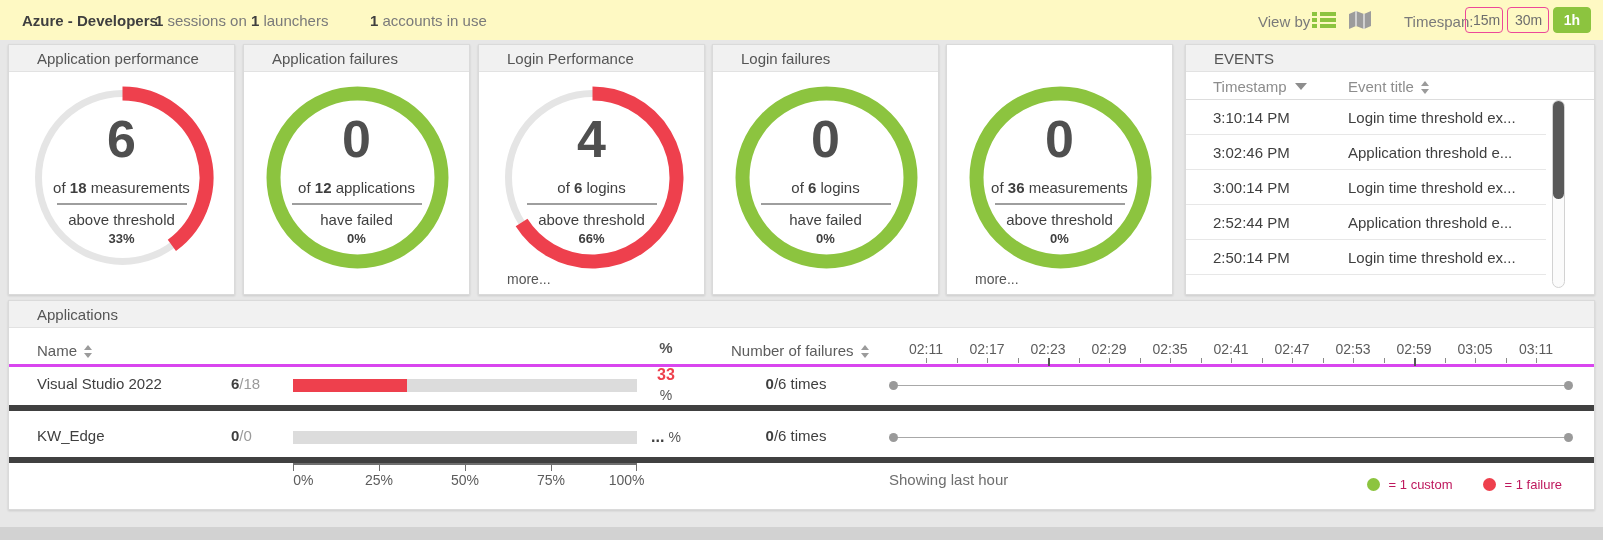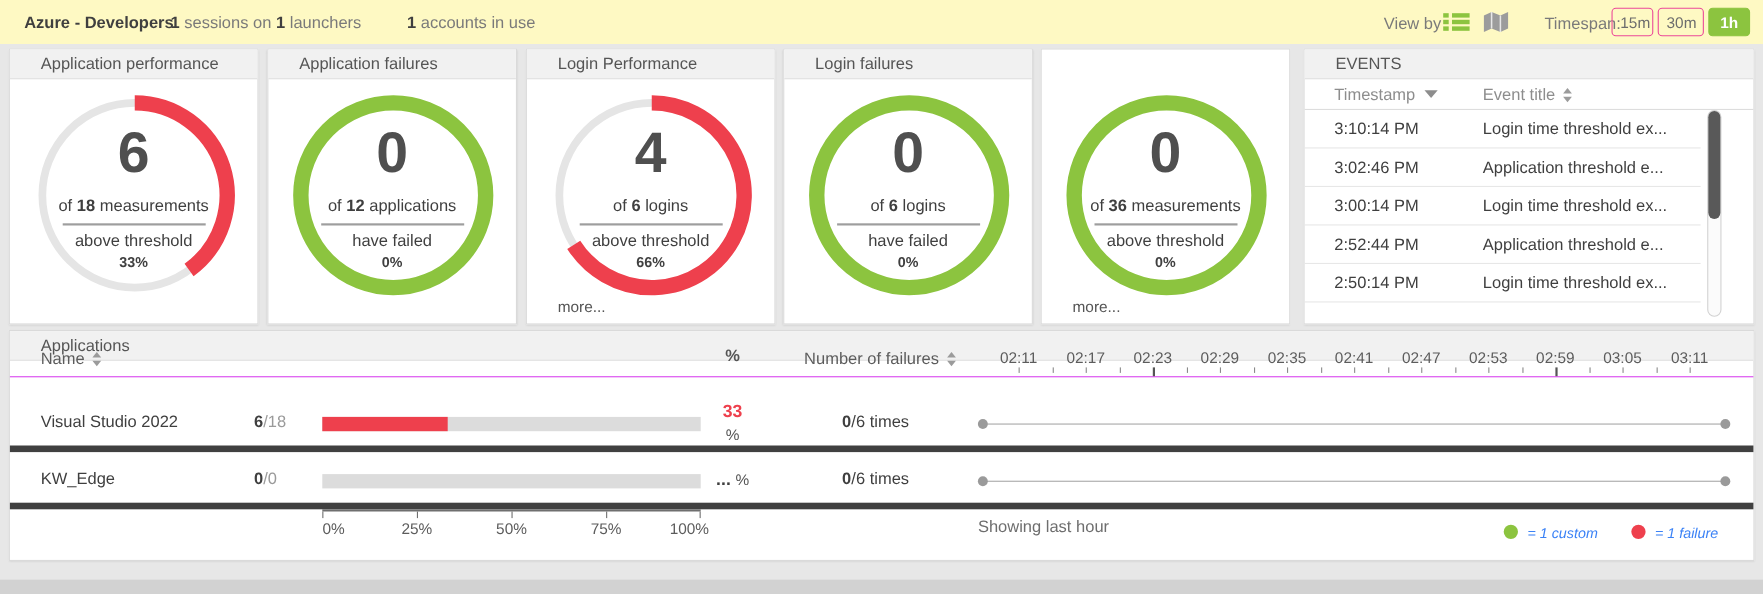--- a/index.html
+++ b/index.html
@@ -63,21 +63,21 @@
   
   .s-ud { position:relative; display:inline-block; width:9px; height:13px; margin-left:7px; vertical-align:-2px; }
   .s-ud::before { content:""; position:absolute; top:0; left:0;
     border-left:4.5px solid transparent; border-right:4.5px solid transparent; border-bottom:5px solid #9b9b9b; }
   .s-ud::after { content:""; position:absolute; bottom:0; left:0;
     border-left:4.5px solid transparent; border-right:4.5px solid transparent; border-top:5px solid #9b9b9b; }
   .s-down { display:inline-block; margin-left:8px; vertical-align:2px;
     border-left:6px solid transparent; border-right:6px solid transparent; border-top:7px solid #8d8d8d; }
   
   .apps-panel { top:300px; left:8px; width:1587px; height:210px; }
-  .ap-colhead { position:absolute; top:12px; left:0; right:0; height:30px; color:#5c5c5c; border-bottom:1px solid #d946ef; }
+  .ap-colhead { position:absolute; top:36px; left:0; right:0; height:30px; color:#5c5c5c; border-bottom:3px solid #d946ef; }
   .ap-h-name { position:absolute; left:28px; top:5px; cursor:pointer; }
   .ap-h-bar { position:absolute; left:222px; top:5px; cursor:pointer; }
   .ap-h-pct { position:absolute; left:634px; top:2px; width:46px; text-align:center; cursor:pointer; font-weight:bold; color:#555; }
   .pct-underline { width:11px; height:2px; background:#8a8a8a; margin:1px auto 0; }
   .ap-h-fail { position:absolute; left:722px; top:5px; cursor:pointer; }
   .tl-labels { position:absolute; left:917px; top:4px; width:610px; color:#5c5c5c; font-size:14px; }
   .tl-labels span { position:absolute; transform:translateX(-50%); white-space:nowrap; }
   .tl-ruler { position:absolute; left:917px; top:21px; width:610px; height:8px; }
   .tl-ruler i { position:absolute; width:1px; height:5px; background:#8a8a8a; top:0; }
   .tl-ruler i.big { width:2px; height:8px; background:#555; }
@@ -96,21 +96,21 @@
   .fail-cell { position:absolute; left:712px; top:16px; width:150px; text-align:center; color:#3f3f3f; }
   .fail-cell b { font-weight:bold; }
   .tl-line { position:absolute; left:882px; width:680px; top:26px; height:1px; background:#a8a8a8; }
   .tl-line::before, .tl-line::after { content:""; position:absolute; top:-4px; width:9px; height:9px; border-radius:50%; background:#9a9a9a; }
   .tl-line::before { left:-2px; } .tl-line::after { right:-2px; }
   .ap-axis { position:absolute; left:284px; top:162px; width:344px; height:26px; border-top:2px solid #6f6f6f; }
   .ap-axis i { position:absolute; top:0; width:1px; height:6px; background:#6f6f6f; }
   .ap-axis span { position:absolute; top:7px; transform:translateX(-50%); color:#5c5c5c; font-size:14px; }
   .ap-footnote { position:absolute; left:880px; top:170px; color:#6e6e6e; }
   .ap-legend { position:absolute; right:32px; top:176px; display:flex; gap:30px; align-items:center; }
-  .leg-item { display:flex; gap:9px; color:#3b82f6; font-size:13px;font-style:italic; }
+  .leg-item { display:flex; align-items:center; gap:9px; color:#be185d; font-size:13px; }
   .leg-dot { width:13px; height:13px; border-radius:50%; }
   .bottom-strip { position:absolute; left:0; bottom:0; width:100%; height:13px; background:#d2d2d2; }
 </style>
 </head>
 <body>
 
 <div class="screen">
 
   <div class="topbar">
     <div class="tb-title">Azure - Developers</div>

